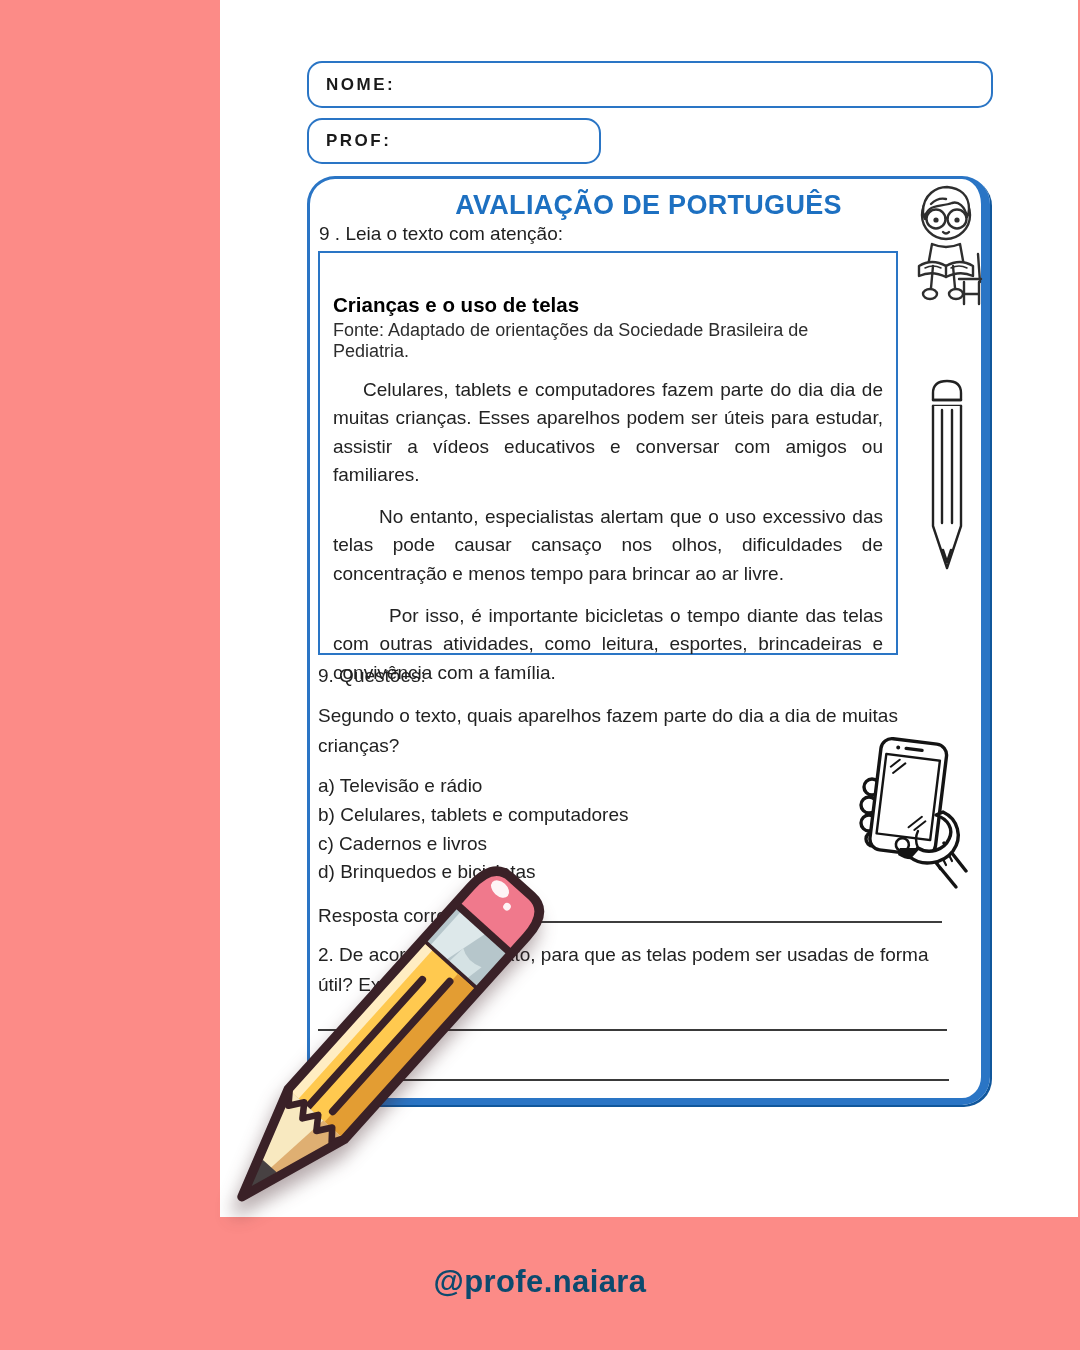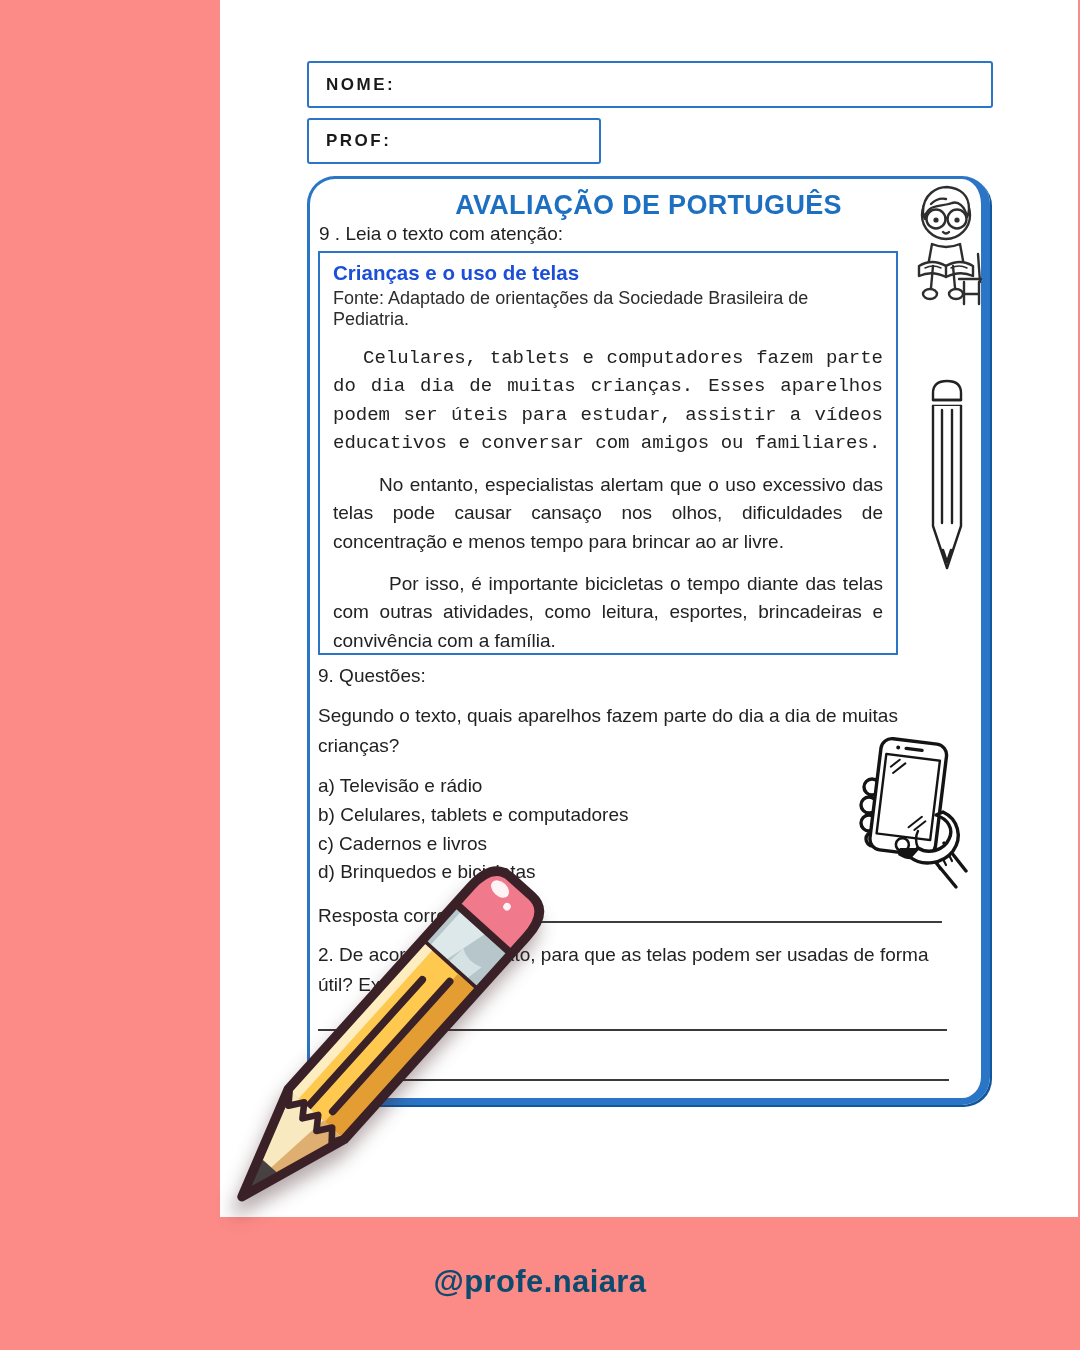--- a/index.html
+++ b/index.html
@@ -7,21 +7,21 @@
     position:relative;width:1080px;height:1350px;overflow:hidden;
     background:#fc8b87;
     font-family:"Liberation Sans", sans-serif;
     color:#222;
   }
   .abs{position:absolute;}
   
   .page{left:220px;top:0;width:858px;height:1217px;background:#ffffff;}
   
   .field{
-    background:#fff;border:2px solid #2a75c5;border-radius:3px;
+    background:#fff;border:2px solid #2a75c5;border-radius:15px;
     display:flex;align-items:center;padding-left:17px;box-sizing:border-box;
     font-weight:700;font-size:17px;letter-spacing:2.5px;color:#1a1a1a;
   }
   .field-nome{left:307px;top:61px;width:686px;height:47px;}
   .field-prof{left:307px;top:118px;width:294px;height:46px;}
   .field-data{left:664px;top:118px;width:330px;height:46px;}
   
   .main-box{
     left:307px;top:176px;width:683px;height:929px;box-sizing:border-box;
     border:3px solid #2a75c5;border-right-width:9px;border-bottom-width:7px;
@@ -31,24 +31,24 @@
   .ws-title{
     left:307px;top:190px;width:683px;text-align:center;
     font-size:27px;font-weight:700;color:#1d70c1;letter-spacing:0.3px;
   }
   .instruction{left:319px;top:223px;font-size:19px;color:#1f1f1f;}
   
   .reading-box{
     left:318px;top:251px;width:580px;height:404px;box-sizing:border-box;
     border:2.5px solid #2a75c5;background:#fff;padding:8px 13px 0 13px;
   }
-  .rb-title{font-size:20.5px;font-weight:700;color:#1d4ed8;}
+  .rb-title{font-size:20.5px;font-weight:700;color:#000000;margin-top:32px;}
   .rb-source{font-size:18px;color:#2d2d2d;margin-top:3px;}
   .rb-par{font-size:19px;line-height:28.3px;text-align:justify;color:#222;margin-top:14px;}
-  .rb-par.p1{text-indent:30px;font-family:Liberation Mono, monospace;}
+  .rb-par.p1{text-indent:30px;}
   .rb-par.p2{text-indent:46px;}
   .rb-par.p3{text-indent:56px;}
   .questions-label{left:318px;top:665px;font-size:19px;}
   .q1-text{left:318px;top:701px;width:612px;font-size:19px;line-height:29.5px;}
   .options{left:318px;top:772px;font-size:19px;line-height:28.8px;}
   .resposta-row{left:318px;top:901px;width:624px;display:flex;align-items:flex-end;font-size:19px;}
   .fill-line{flex:1;border-bottom:2px solid #3d3d3d;margin:0 0 4px 8px;height:20px;}
   .q2-text{left:318px;top:940px;width:650px;font-size:19px;line-height:30px;}
   .answer-line{height:24px;border-bottom:2px solid #3a3a3a;}
   .line1{left:318px;top:1005px;width:629px;}

